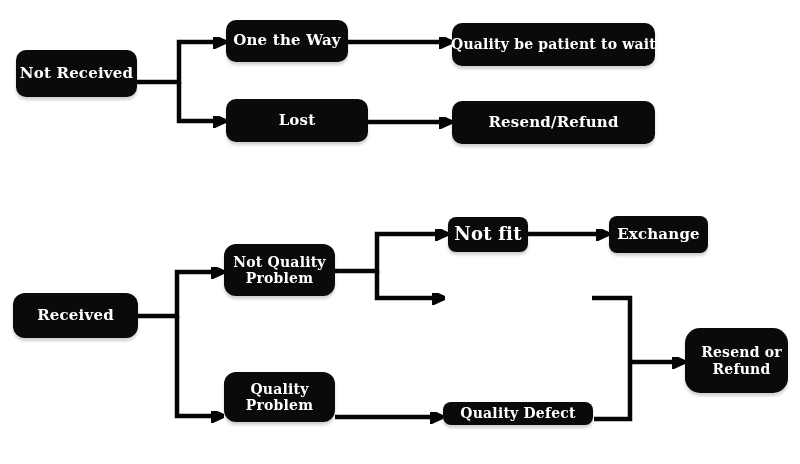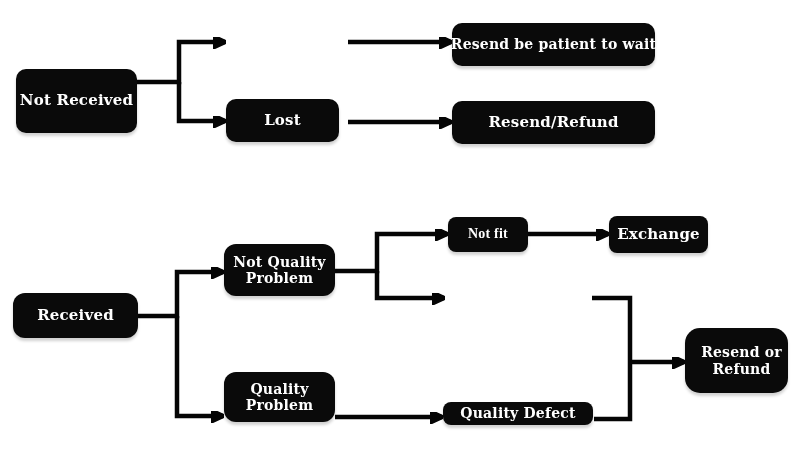--- a/index.html
+++ b/index.html
@@ -69,36 +69,37 @@
     <path d="M138,316 H177 V272 H223" marker-end="url(#arrow)"></path>
     <path d="M177,316 V416 H223" marker-end="url(#arrow)"></path>
     <path d="M335,271 H377 V234 H447" marker-end="url(#arrow)"></path>
     <path d="M377,271 V298 H444" marker-end="url(#arrow)"></path>
     <path d="M528,234 H608" marker-end="url(#arrow)"></path>
     <path d="M592,298 H630 V419 H594"></path>
     <path d="M630,362 H684" marker-end="url(#arrow)"></path>
     <path d="M335,417 H442" marker-end="url(#arrow)"></path>
   </svg>
 
-  <div class="node nowrap" style="left:16px; top:69px; width:121px; height:64px;">Not Received</div>
+  <div class="node nowrap" style="left:16px; top:50px; width:121px; height:47px;">Not Received</div>
 
+  <div class="node nowrap" style="left:226px; top:20px; width:122px; height:42px;">One the Way</div>
 
-  <div class="node nowrap" style="left:226px; top:99px; width:113px; height:43px;">Lost</div>
+  <div class="node nowrap" style="left:226px; top:99px; width:142px; height:43px;">Lost</div>
 
-  <div class="node nowrap" style="left:452px; top:23px; width:203px; height:43px; font-size:14px;">Resend be patient to wait</div>
+  <div class="node nowrap" style="left:452px; top:23px; width:203px; height:43px; font-size:14px;">Quality be patient to wait</div>
 
   <div class="node nowrap" style="left:452px; top:101px; width:203px; height:43px;text-align:center;">Resend/Refund</div>
 
   <div class="node r12" style="left:224px; top:244px; width:111px; height:52px; font-size:14px;">Not Quality Problem</div>
 
   <div class="node nowrap r12" style="left:13px; top:293px; width:125px; height:45px;">Received</div>
 
   <div class="node r12" style="left:224px; top:372px; width:111px; height:50px; font-size:14px;">Quality Problem</div>
 
-  <div class="node nowrap r8" style="left:448px; top:217px; width:80px; height:35px; font-size:14px;font-family:Liberation Serif, serif;">Not fit</div>
+  <div class="node nowrap r8" style="left:448px; top:217px; width:80px; height:35px; font-size:18px;">Not fit</div>
 
   <div class="node nowrap r8" style="left:609px; top:216px; width:99px; height:37px; font-size:15px;">Exchange</div>
 
 
   <div class="node nowrap r8" style="left:443px; top:402px; width:150px; height:23px; font-size:14px;">Quality Defect</div>
 
   <div class="node r14" style="left:685px; top:328px; width:103px; height:65px; font-size:14px;padding-left:13px;">Resend or Refund</div>
 
 </div>
 

